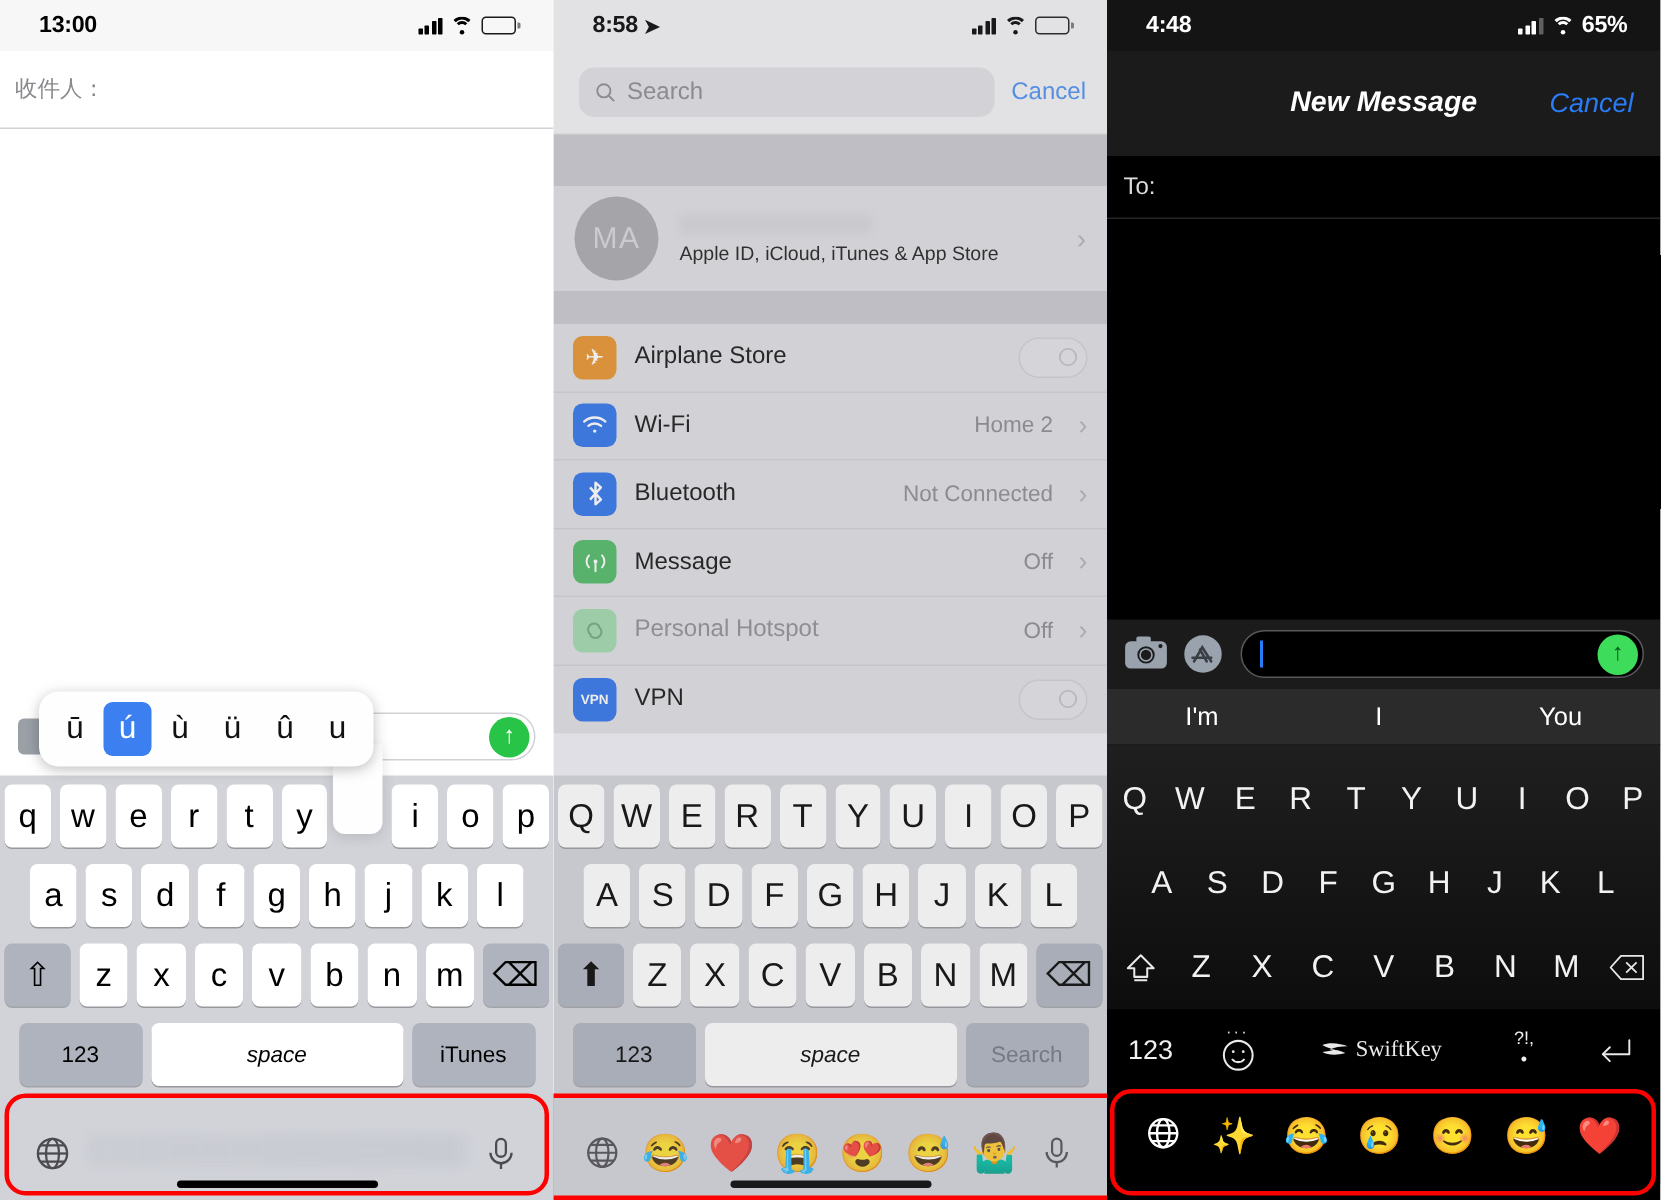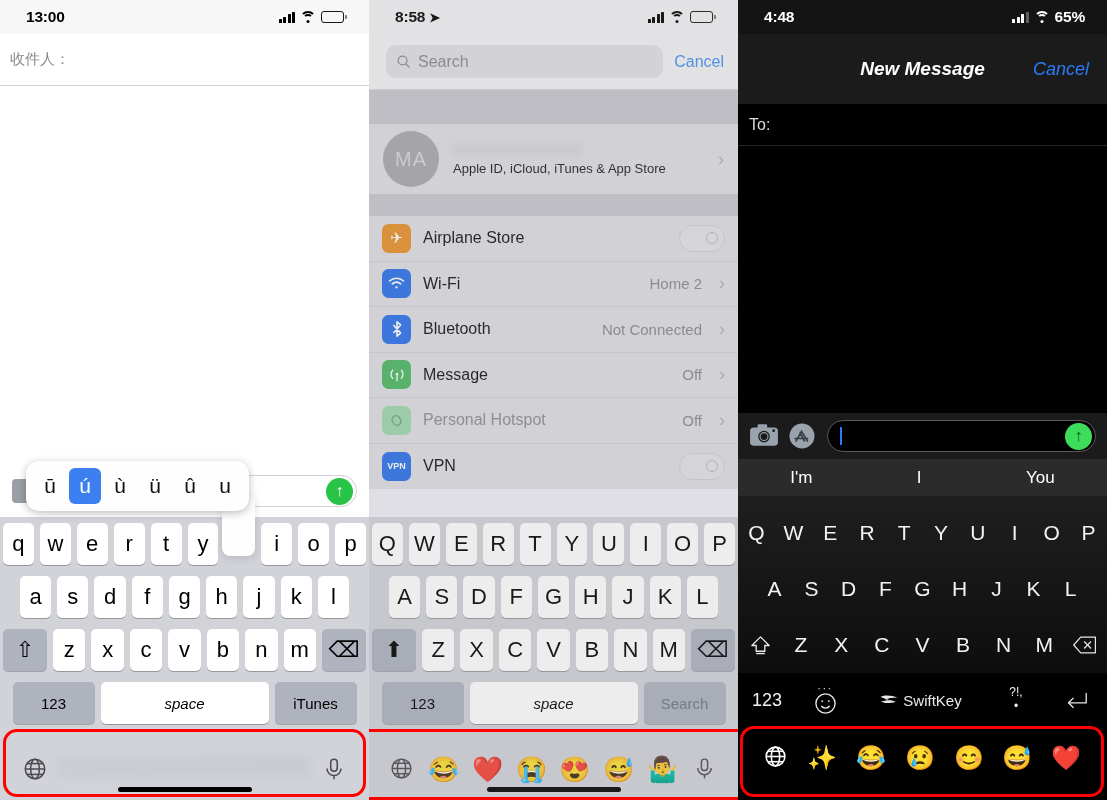--- a/index.html
+++ b/index.html
@@ -291,21 +291,21 @@
   .dk-fn-row .cell.c123 { flex: 0 0 58px; font-size: 18px; }
   .dk-fn-row .cell.cemoji { flex: 0 0 58px; }
   .dk-fn-row .cell.clogo { flex: 1; }
   .dk-fn-row .cell.cpunc { flex: 0 0 58px; font-size: 12px; line-height: 1.15; }
   .dk-fn-row .cell.cret { flex: 0 0 62px; font-size: 22px; }
   .dk-emoji-bar {
     height: 62px; background: #000; display: flex; align-items: center;
     justify-content: space-around; padding: 0 16px; position: relative;
   }
   .dk-emoji-bar .eitem { font-size: 24px; line-height: 1; }
-  .swiftkey-logo { display: flex; align-items: center; gap: 4px; font-size: 15px; color: #eaeaea; }
+  .swiftkey-logo { display: flex; align-items: center; gap: 4px; font-size: 15px; color: #eaeaea; font-family: Liberation Serif, serif; }
   .dots { font-size: 11px; letter-spacing: 1.5px; line-height: 6px; color: #ddd; }
 </style>
 </head>
 <body>
 
 <div class="screenshot">
 
   <div class="panel" id="panel-cn">
 
     <div class="statusbar">

